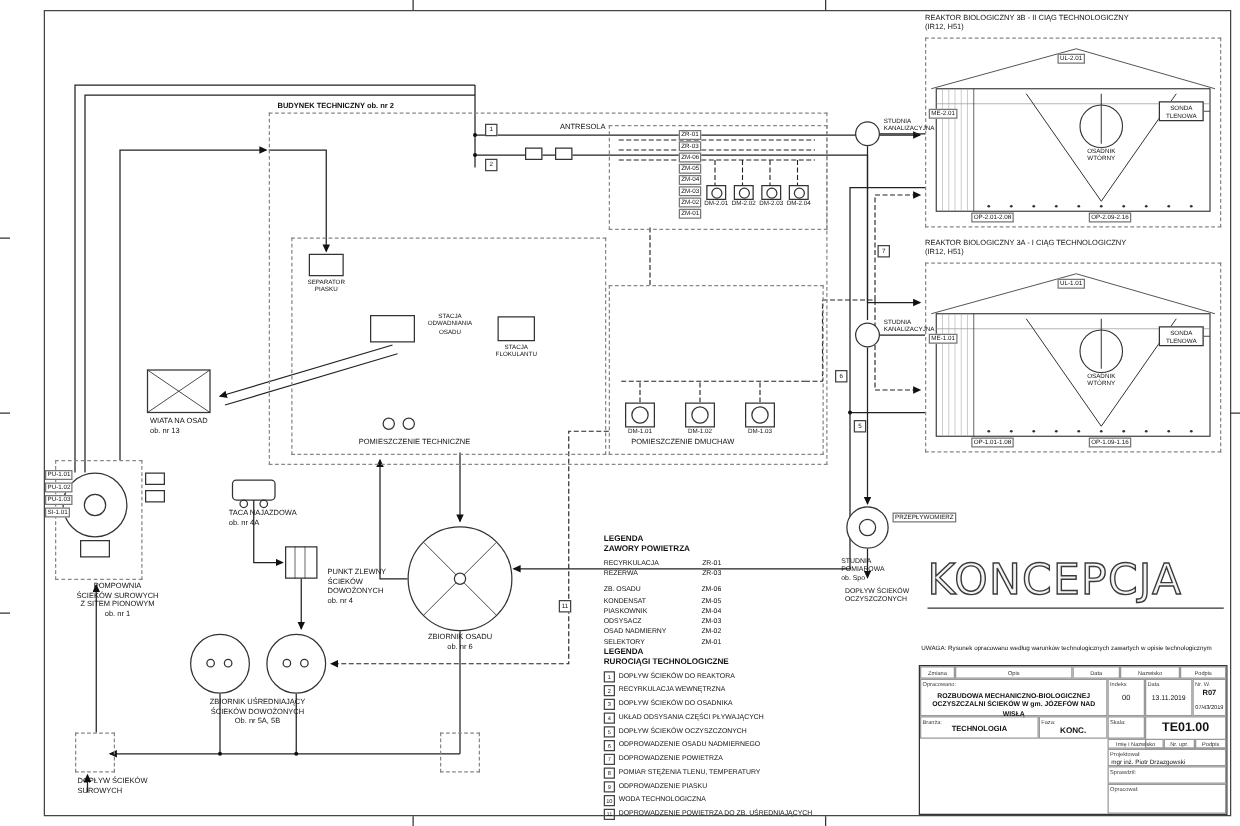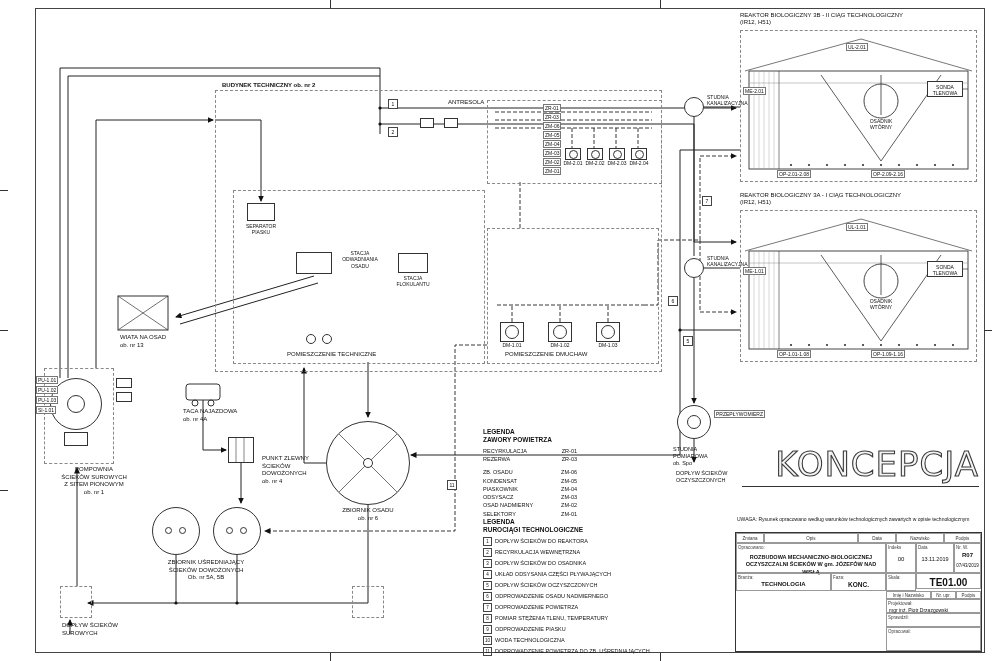--- a/index.html
+++ b/index.html
@@ -23,21 +23,21 @@
   .unit{position:absolute}
   .ubox{border:1px solid #333;background:#fff;display:flex;align-items:center;justify-content:center;box-sizing:border-box}
   .ufan{border:1px solid #333;border-radius:50%}
   .utag{font-size:5px;text-align:center;white-space:nowrap}
   .legend{position:absolute}
   .legend .h{font-weight:bold;font-size:6.5px;line-height:1.3}
   .lv-row{display:flex;justify-content:space-between;width:94px;font-size:5.5px;line-height:1.5}
   .lv-gap{margin-top:5px}
   .lp-row{display:flex;align-items:center;gap:3px;margin-top:2px;font-size:5.5px;line-height:1.1}
   .lp-num{flex:none;width:7px;height:7px;border:1px solid #444;font-size:4.5px;line-height:7px;text-align:center}
-  .koncepcja{position:absolute;left:742px;top:446px;width:237px;text-align:right;font-family:"DejaVu Sans",sans-serif;font-size:34px;letter-spacing:1px;color:#f4f4f4;-webkit-text-stroke:1.1px #3a3a3a;border-bottom:1.5px solid #333;padding-bottom:3px;line-height:1.1}
+  .koncepcja{position:absolute;left:742px;top:446px;width:237px;text-align:left;font-family:"DejaVu Sans",sans-serif;font-size:34px;letter-spacing:1px;color:#f4f4f4;-webkit-text-stroke:1.1px #3a3a3a;border-bottom:1.5px solid #333;padding-bottom:3px;line-height:1.1}
   .tb{position:absolute;left:735px;top:532px;width:245px;height:118px;border:1px solid #333;background:#fff}
   .cell{position:absolute;border:1px solid #999;box-sizing:border-box}
   .ml{position:absolute;left:1px;top:1px;font-size:4.5px;color:#444;white-space:nowrap}
   .hc{font-size:4.5px;color:#333;text-align:center;line-height:9px;overflow:hidden}
   .tb-proj{position:absolute;left:2px;top:10px;width:144px;font-size:5.5px;font-weight:bold;text-align:center;white-space:pre-line;line-height:1.35}
   .tb-title{position:absolute;left:4px;top:12px;font-size:9px;font-weight:bold;white-space:pre-line;line-height:1.3}
 </style>
 </head>
 <body>
 
@@ -474,21 +474,21 @@
       <div class="ml">Branża:</div>
       <div style="position:absolute;left:0;top:7px;width:100%;text-align:center;font-size:6px;font-weight:bold">TECHNOLOGIA</div>
     </div>
     <div class="cell" style="left:95px;top:40px;width:55px;height:18px">
       <div class="ml">Faza:</div>
       <div style="position:absolute;left:0;top:7px;width:100%;text-align:center;font-size:6.5px;font-weight:bold">KONC.</div>
     </div>
     <div class="cell" style="left:150px;top:40px;width:30px;height:18px">
       <div class="ml">Skala:</div>
     </div>
-    <div class="cell" style="left:180px;top:40px;width:65px;height:16px">
+    <div class="cell" style="left:180px;top:40px;width:65px;height:26px">
       <div style="position:absolute;left:0;top:0;width:100%;text-align:center;font-size:10px;font-weight:bold;line-height:17px">TE01.00</div>
     </div>
 
     <div class="cell hc" style="left:150px;top:58px;width:45px;height:8px;line-height:7px">Imię i Nazwisko</div>
     <div class="cell hc" style="left:195px;top:58px;width:25px;height:8px;line-height:7px">Nr. upr.</div>
     <div class="cell hc" style="left:220px;top:58px;width:25px;height:8px;line-height:7px">Podpis</div>
     <div class="cell" style="left:150px;top:66px;width:95px;height:14px">
       <div class="ml">Projektował:</div>
       <div style="position:absolute;left:2px;top:7px;font-size:5px;white-space:nowrap">mgr inż. Piotr Drzazgowski</div>
     </div>

